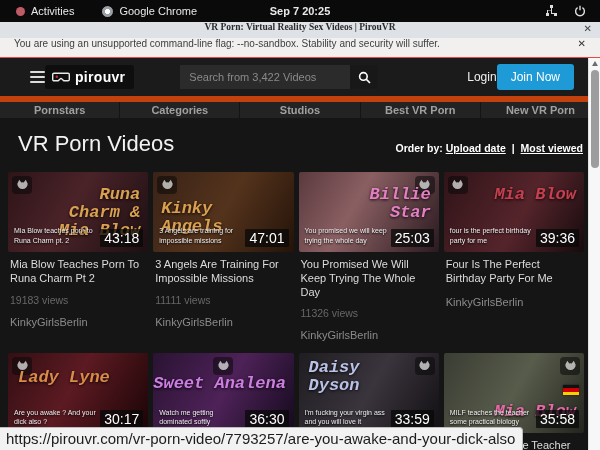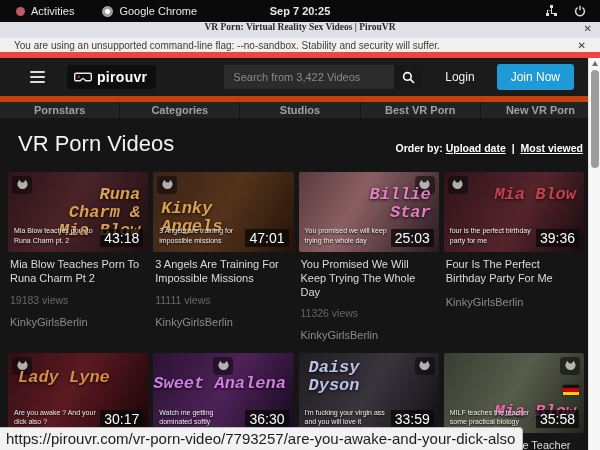--- a/index.html
+++ b/index.html
@@ -14,34 +14,34 @@
   .sys-clock { position:absolute; left:50%; transform:translateX(-50%); font-weight:bold; }
   .sys-right { margin-left:auto; margin-right:14px; display:flex; align-items:center; gap:16px; }
   .sys-right svg { display:block; }
 
   
   .tabbar { height:16px; background:#dee1e6; display:flex; justify-content:center; position:relative;font-family:Liberation Serif, serif; }
   .tab-title { font-size:9.5px; font-weight:bold; color:#2b2b2b; }
   .tab-close { position:absolute; right:8px; top:1px; font-size:10px; color:#444; cursor:default; }
 
   
-  .warnbar { height:20px; background:#f2f0ee; display:flex; align-items:center; position:relative; border-bottom:6px solid #ef4444; }
+  .warnbar { height:20px; background:#f2f0ee; display:flex; align-items:flex-start; position:relative; border-bottom:1px solid #ef4444; }
   .warn-text { font-size:10px; color:#3c4043; margin-left:14px; }
   .warn-close { position:absolute; right:14px; font-size:10px; color:#333; }
 
   
   .viewport { position:relative; height:392px; background:#151515; overflow:hidden; }
 
   
   .scrollbar { position:absolute; right:0; top:0; bottom:0; width:12px; background:#f7f7f7; border-left:1px solid #e3e3e3; z-index:40; }
   .scroll-up { position:absolute; top:3px; left:3px; width:0; height:0; border-left:3px solid transparent; border-right:3px solid transparent; border-bottom:5px solid #6d6d6d; }
   .scroll-thumb { position:absolute; top:12px; left:2px; width:8px; height:98px; background:#9d9d9d; border-radius:4px; }
 
   
-  .site-header { height:38px; background:#1b1b1b; display:flex; align-items:center; padding:0 22px 0 30px; gap:22px; }
+  .site-header { height:38px; background:#1b1b1b; display:flex; align-items:center; padding:0 22px 0 30px; gap:0; }
   .hamburger { width:15px; display:flex; flex-direction:column; gap:3px; cursor:pointer; }
   .hamburger span { height:2px; background:#dcdcdc; border-radius:1px; }
   .logo { display:flex; align-items:center; gap:5px; background:#0e0e0e; padding:4px 9px 4px 7px; border-radius:3px; }
   .logo-text { color:#fff; font-weight:bold; font-size:14px; letter-spacing:.3px; }
   .search-wrap { display:flex; margin-left:46px; }
   .search-input { width:170px; height:24px; background:#2b2b2b; border:none; color:#cfcfcf; font-size:11px; padding:0 9px; outline:none; }
   .search-input::placeholder { color:#8a8a8a; }
   .search-btn { width:28px; height:24px; background:#181818; border:none; display:flex; align-items:center; justify-content:center; cursor:pointer; }
   .login { margin-left:auto; color:#f0f0f0; font-size:12px; cursor:pointer; }
   .join-btn { margin-right:4px; background:#1e9ad6; color:#fff; border:none; font-size:12px; padding:6px 14px; border-radius:3px; cursor:pointer; }

